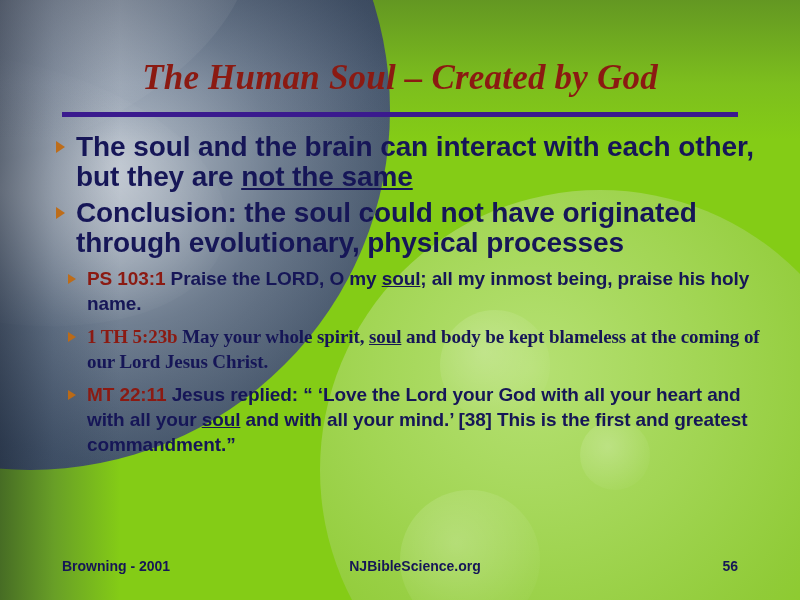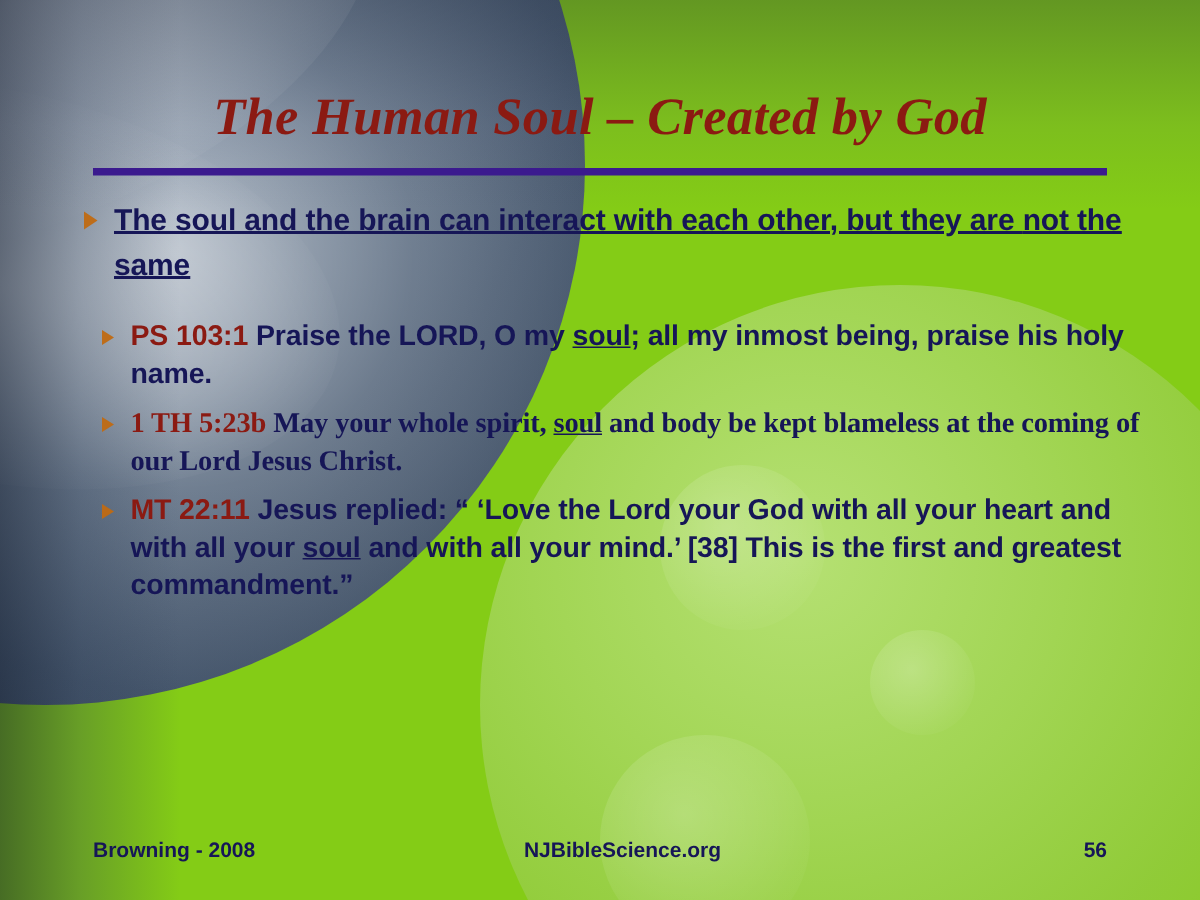--- a/index.html
+++ b/index.html
@@ -134,24 +134,23 @@
     margin-top: 8px;
     border-top-width: 5px;
     border-bottom-width: 5px;
     border-left-width: 8px;
   }
   .btext {
     color: #161657;
     font-weight: bold;
   }
   .level1 .btext {
-    font-size: 20px;
+    font-size: 28px;
     line-height: 30px;
     letter-spacing: -0.1px;
-    text-decoration: underline;
   }
   .level1 {
     margin-bottom: 6px;
   }
   .level2 {
     margin-bottom: 1px;
   }
   .level2 .btext {
     font-size: 19px;
     line-height: 25px;
@@ -205,38 +204,42 @@
   <div class="title">The Human Soul – Created by God</div>
   <div class="title-rule"></div>
 
   <div class="content">
 
     <div class="bullet-row level1">
       <div class="marker"></div>
       <div class="btext">The soul and the brain can interact with each other, but they are <span class="u">not the same</span></div>
     </div>
 
-
-    <div class="bullet-row level2" style="margin-top:20px;">
+    <div class="bullet-row level1">
+      <div class="marker"></div>
+      <div class="btext">Conclusion: the soul could not have originated through evolutionary, physical processes</div>
+    </div>
+
+    <div class="bullet-row level2" style="margin-top:8px;">
       <div class="marker small"></div>
       <div class="btext"><span class="ref">PS 103:1</span> Praise the LORD, O my <span class="u">soul</span>; all my inmost being, praise his holy name.</div>
     </div>
 
 
     <div class="bullet-row level2" style="margin-top:8px;font-family:Liberation Serif, serif;">
       <div class="marker small"></div>
       <div class="btext"><span class="ref">1 TH 5:23b</span> May your whole spirit, <span class="u">soul</span> and body be kept blameless at the coming of our Lord Jesus Christ.</div>
     </div>
 
     <div class="bullet-row level2" style="margin-top:8px;">
       <div class="marker small"></div>
       <div class="btext"><span class="ref">MT 22:11</span> Jesus replied: “ ‘Love the Lord your God with all your heart and with all your <span class="u">soul</span> and with all your mind.’ [38] This is the first and greatest commandment.”</div>
     </div>
 
   </div>
 
   <div class="footer">
-    <span class="footer-left">Browning - 2008</span>
+    <span class="footer-left">Browning - 2001</span>
     <span class="footer-center">NJBibleScience.org</span>
     <span class="footer-right">56</span>
   </div>
 
 </div>
 
 </body></html>

